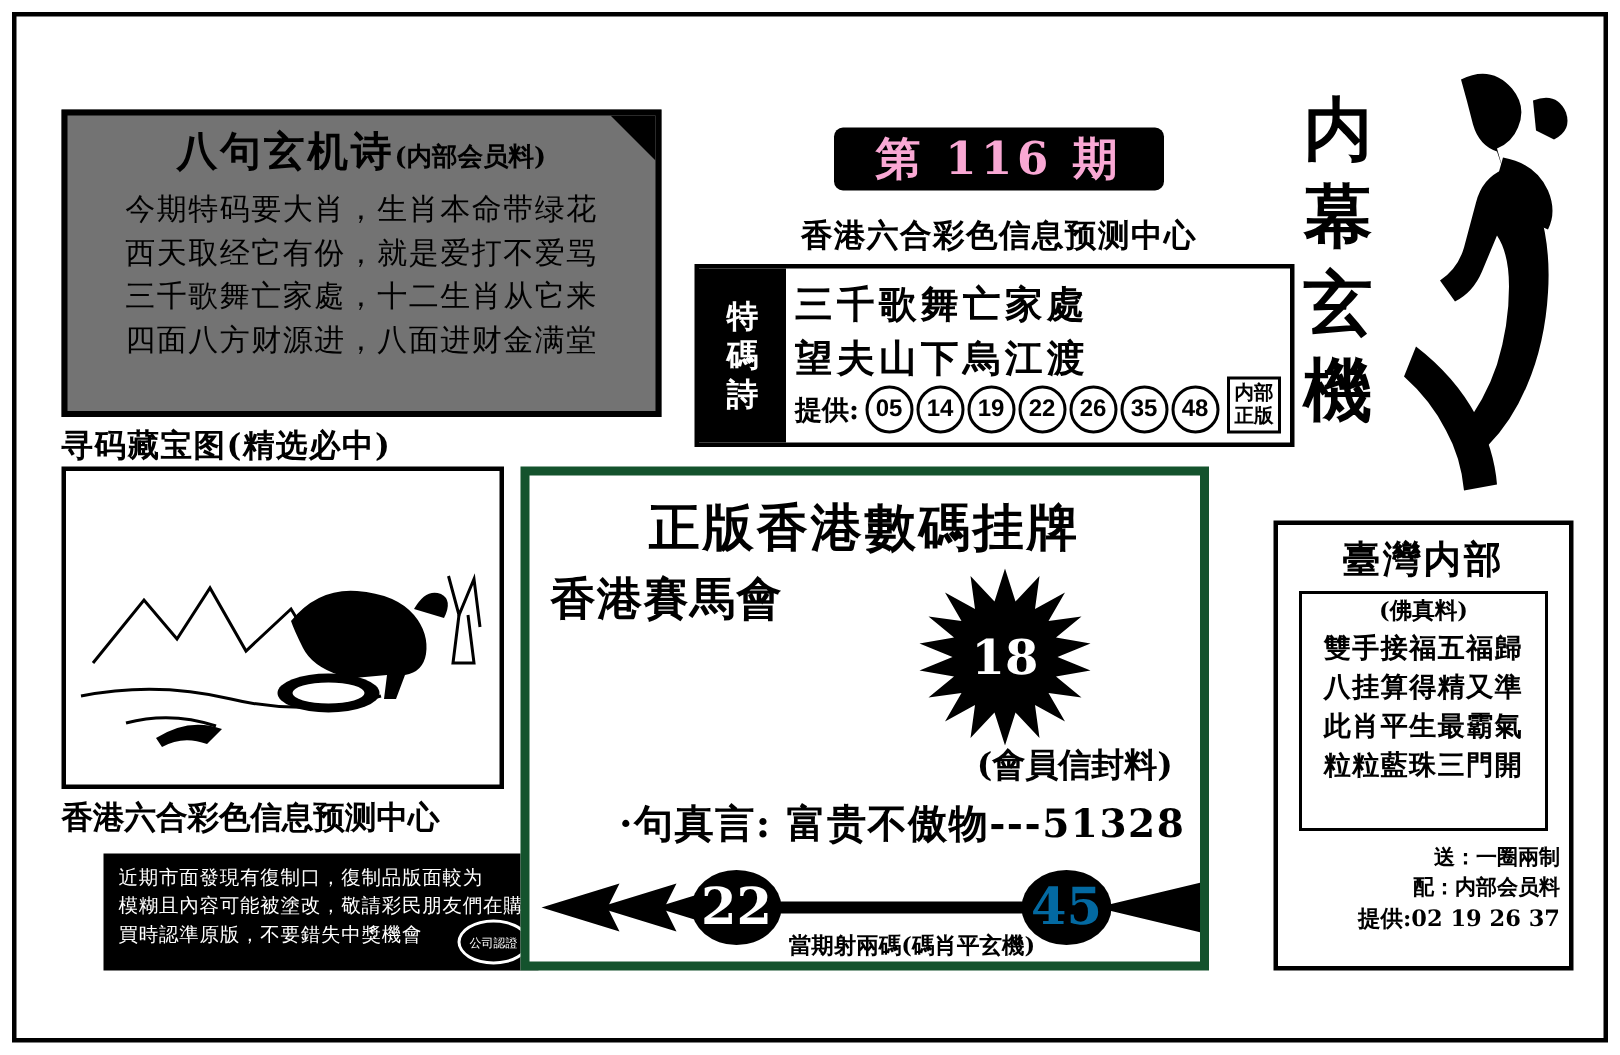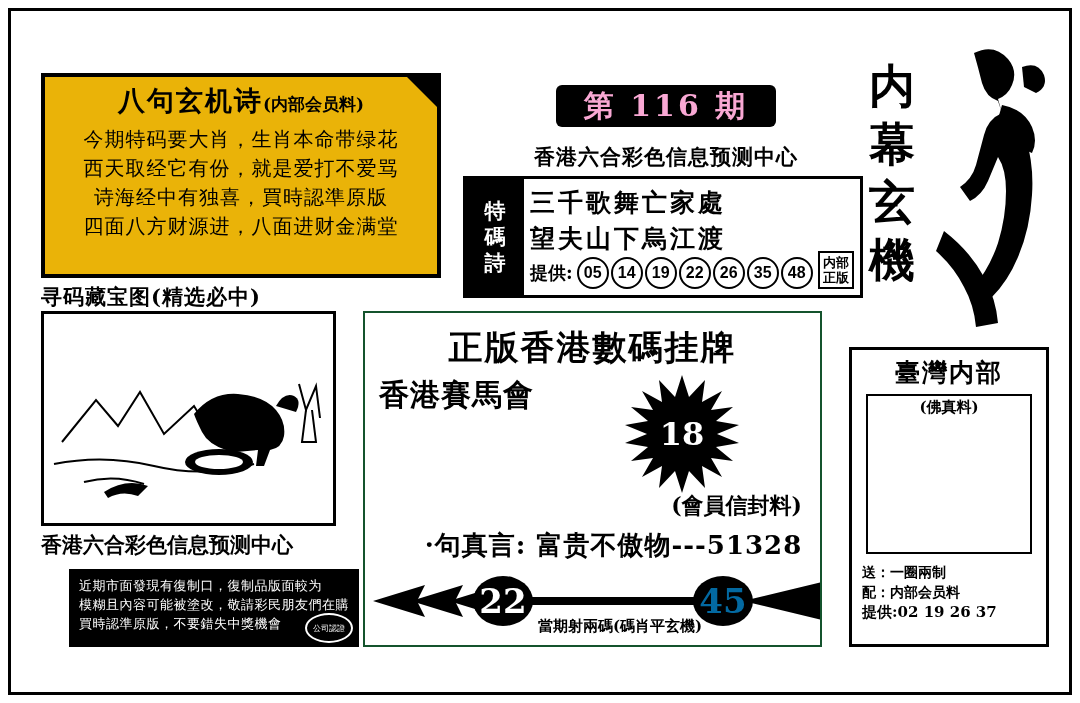--- a/index.html
+++ b/index.html
@@ -8,21 +8,21 @@
     position:relative;width:1080px;height:703px;background:#ffffff;overflow:hidden;
   }
   .sheet{
     position:absolute;left:8px;top:8px;width:1064px;height:687px;
     border:3px solid #000;box-sizing:border-box;background:#fff;
   }
 
   
   .poem-box{
     position:absolute;left:30px;top:62px;width:400px;height:205px;
-    border:4px solid #000;box-sizing:border-box;background:#eab308;
+    border:4px solid #000;box-sizing:border-box;background:#737373;
     overflow:hidden;
   }
   .poem-title{
     text-align:center;margin-top:6px;font-size:27px;font-weight:bold;
     font-family:"DejaVu Serif", serif;letter-spacing:2px;
     white-space:nowrap;
   }
   .poem-title .sub{font-size:17px;letter-spacing:0;}
   .poem-lines{margin-top:6px;padding:0 10px;}
   .poem-line{
@@ -125,21 +125,21 @@
     font-family:"DejaVu Serif", serif;font-size:46px;font-weight:bold;
     line-height:58px;text-align:center;letter-spacing:0;
   }
   .lady{
     position:absolute;right:20px;top:30px;width:135px;height:300px;
   }
 
   
   .main-box{
     position:absolute;left:336px;top:300px;width:459px;height:336px;
-    border:2px solid #14532d;box-sizing:border-box;background:#fff;overflow:hidden;margin-left:16px;
+    border:6px solid #14532d;box-sizing:border-box;background:#fff;overflow:hidden;
   }
   .main-title{
     margin-top:12px;text-align:center;
     font-family:"DejaVu Serif", serif;font-size:34px;font-weight:bold;letter-spacing:2px;
     white-space:nowrap;
   }
   .main-sub{
     margin-top:4px;margin-left:14px;
     font-family:"DejaVu Serif", serif;font-size:30px;font-weight:bold;
     letter-spacing:1px;white-space:nowrap;
@@ -198,21 +198,21 @@
     font-family:"DejaVu Serif", serif;font-size:15px;font-weight:bold;
   }
   .tw-lines{
     position:absolute;left:14px;top:70px;width:166px;text-align:center;
   }
   .tw-line{
     font-family:"DejaVu Serif", serif;font-size:18px;font-weight:bold;
     line-height:26px;white-space:nowrap;letter-spacing:1px;
   }
   .tw-foot{
-    position:absolute;left:10px;top:212px;width:178px;text-align:left;
+    position:absolute;left:10px;top:212px;width:178px;text-align:right;
   }
   .tw-foot div{
     font-family:"DejaVu Serif", serif;font-size:14px;font-weight:bold;line-height:20px;
     white-space:nowrap;
   }
   .tw-phone{font-size:15px !important;}
 </style>
 </head>
 <body>
 
@@ -220,21 +220,21 @@
   <div class="sheet">
 
     <div class="poem-box">
       <div class="tri-tr"></div>
       <div class="poem-title">
         <span>八句玄机诗</span><span class="sub">(内部会员料)</span>
       </div>
       <div class="poem-lines">
         <div class="poem-line">今期特码要大肖，生肖本命带绿花</div>
         <div class="poem-line">西天取经它有份，就是爱打不爱骂</div>
-        <div class="poem-line">诗海经中有独喜，買時認準原版</div>
+        <div class="poem-line">三千歌舞亡家處，十二生肖从它来</div>
         <div class="poem-line">四面八方财源进，八面进财金满堂</div>
       </div>
     </div>
 
     <div class="find-code">寻码藏宝图(精选必中)</div>
 
     <div class="pic-box">
       <svg width="289" height="209" viewBox="0 0 289 209">
         <g fill="none" stroke="#000" stroke-width="2">
           <path d="M18 128 L52 86 L74 112 L96 78 L120 120 L150 92 L172 128"></path>
@@ -335,20 +335,26 @@
             <span style="color:#0369a1">45</span>
           </div>
         <div class="arrow-caption">當期射兩碼(碼肖平玄機)</div>
       </div>
     </div>
 
     <div class="tw-box">
       <div class="tw-title">臺灣内部</div>
       <div class="tw-inner"></div>
       <div class="tw-sub">(佛真料)</div>
+      <div class="tw-lines">
+        <div class="tw-line">雙手接福五福歸</div>
+        <div class="tw-line">八挂算得精又準</div>
+        <div class="tw-line">此肖平生最霸氣</div>
+        <div class="tw-line">粒粒藍珠三門開</div>
+      </div>
       <div class="tw-foot">
         <div>送：一圈兩制</div>
         <div>配：内部会员料</div>
         <div class="tw-phone">提供:02 19 26 37</div>
       </div>
     </div>
 
   </div>
 </div>
 

